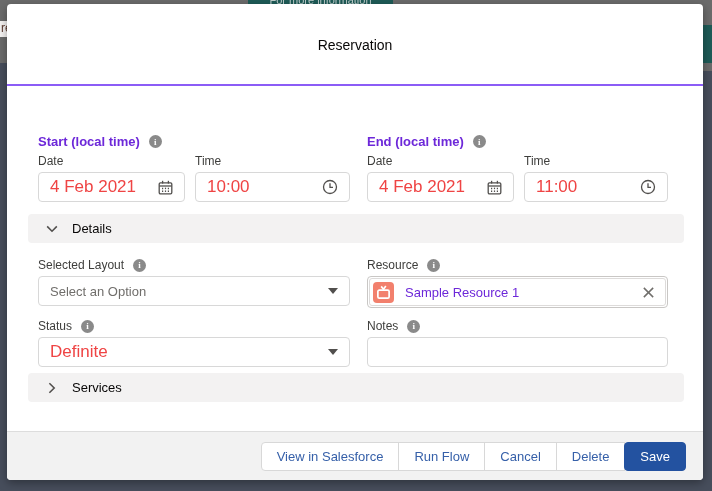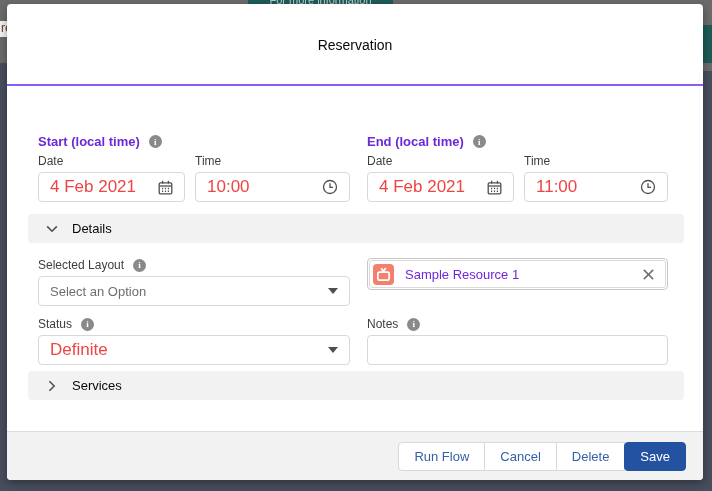--- a/index.html
+++ b/index.html
@@ -201,20 +201,24 @@
           <div class="label-row">
             <span class="field-label">Selected Layout</span>
             <span class="info-icon"></span>
           </div>
           <div class="input-box">
             <span class="placeholder">Select an Option</span>
             <span class="caret"></span>
           </div>
         </div>
         <div class="col-r">
+          <div class="label-row">
+            <span class="field-label">Resource</span>
+            <span class="info-icon"></span>
+          </div>
           <div class="lookup-outer">
             <div class="lookup-inner">
               <span class="res-icon">
                 <svg width="15" height="15" viewBox="0 0 16 16" fill="none" stroke="#fff" stroke-width="1.8">
                   <rect x="2" y="5.5" width="12" height="8.5" rx="1.5"></rect>
                   <path d="M5.5 1.5 L8 4.5 L10.5 1"></path>
                 </svg>
               </span>
               <span class="value">Sample Resource 1</span>
               <span>
@@ -253,20 +257,21 @@
           <svg width="14" height="14" viewBox="0 0 16 16" fill="none" stroke="#514F4D" stroke-width="1.8">
             <polyline points="5,2.5 10.5,8 5,13.5"></polyline>
           </svg>
         </span>
         <span class="sec-label">Services</span>
       </div>
 
     </div>
 
     <div class="modal-footer">
+      <button class="btn neutral">View in Salesforce</button>
       <button class="btn neutral">Run Flow</button>
       <button class="btn neutral">Cancel</button>
       <button class="btn neutral">Delete</button>
       <button class="btn brand">Save</button>
     </div>
 
   </div>
 </div>
 
 </body></html>

